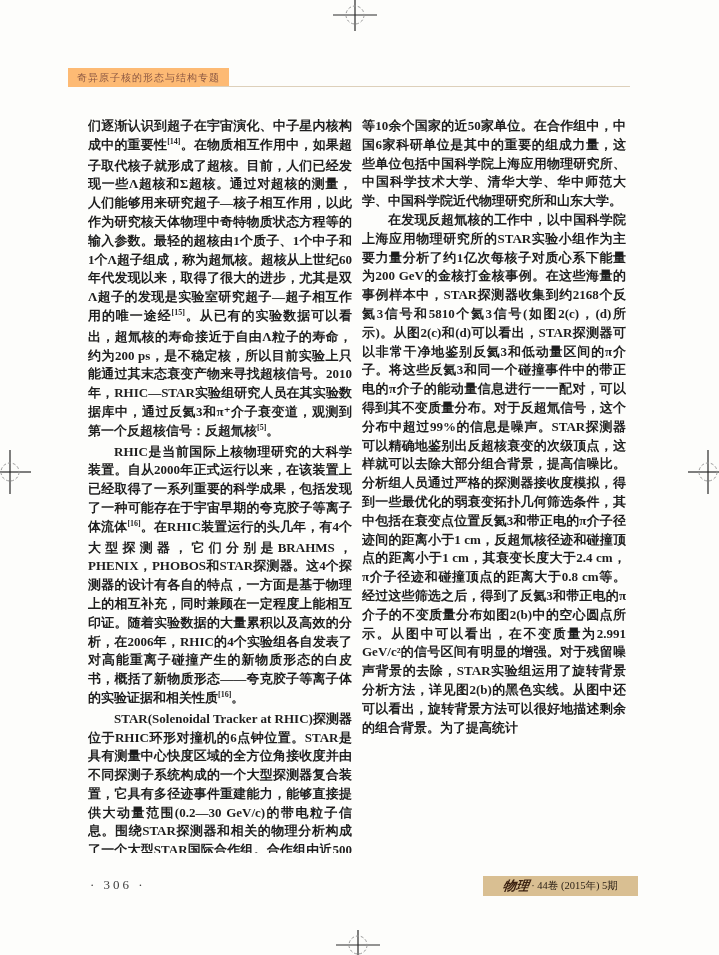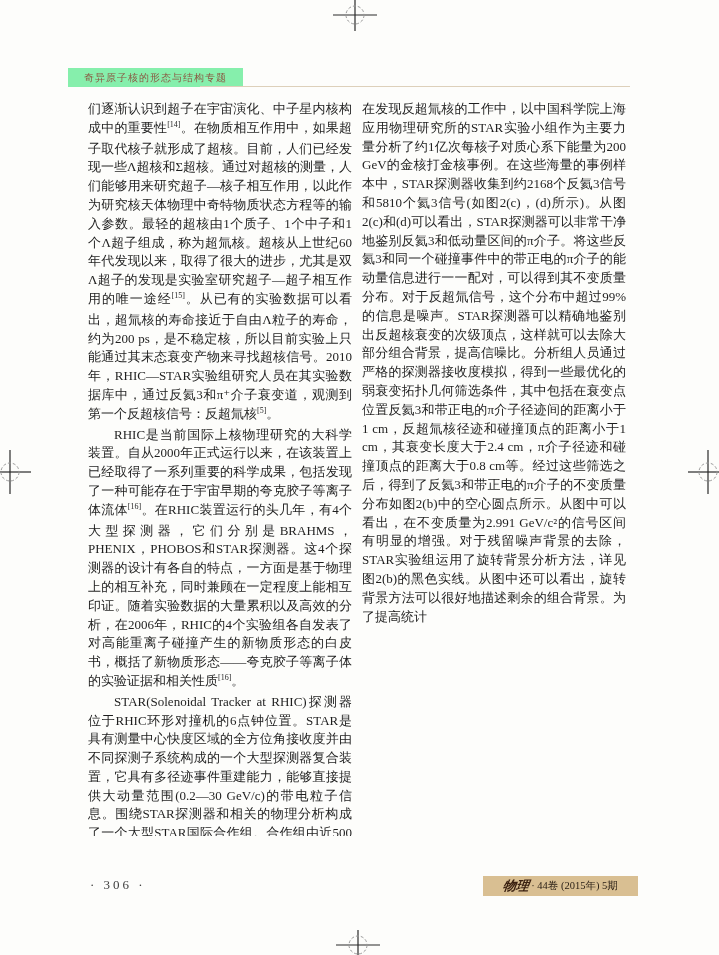--- a/index.html
+++ b/index.html
@@ -12,38 +12,39 @@
     font-family: "Liberation Serif", "DejaVu Serif", serif;
     color: #1e1e1e;
   }
   .reg-mark { position: absolute; }
   .reg-mark line { stroke: #2a2a2a; stroke-width: 1.2; }
   .reg-mark circle { fill: none; stroke: #9a9a9a; stroke-width: 1; stroke-dasharray: 3 2; }
 
   .topic-badge {
     position: absolute; left: 68px; top: 68px;
     height: 19px; line-height: 19px;
-    padding: 0 16px;
-    background: #86efac;
+    padding: 0 9px;
+    background: #fdba74;
     color: #8b5742;
     font-size: 10px;
     letter-spacing: 1px;
     white-space: nowrap;
   }
   .header-rule {
     position: absolute; left: 200px; top: 86px;
     width: 430px; height: 1px;
     background: #ddd0ba;
   }
 
   .content {
-    position: absolute; left: 88px; top: 100px;
+    position: absolute; left: 88px; top: 117px;
     width: 546px;
     display: flex;
     gap: 10px;
+    font-weight: bold;
   }
   .col {
     width: 264px;
     height: 736px;
     overflow: hidden;
     font-size: 13px;
     line-height: 18.8px;
     text-align: justify;
     text-justify: inter-character;
   }
@@ -111,20 +112,21 @@
 <span class="topic-badge">奇异原子核的形态与结构专题</span>
 <span class="header-rule"></span>
 
 <main class="content">
   <div class="col">
       <p>们逐渐认识到超子在宇宙演化、中子星内核构成中的重要性<sup>[14]</sup>。在物质相互作用中，如果超子取代核子就形成了超核。目前，人们已经发现一些Λ超核和Σ超核。通过对超核的测量，人们能够用来研究超子—核子相互作用，以此作为研究核天体物理中奇特物质状态方程等的输入参数。最轻的超核由1个质子、1个中子和1个Λ超子组成，称为超氚核。超核从上世纪60年代发现以来，取得了很大的进步，尤其是双Λ超子的发现是实验室研究超子—超子相互作用的唯一途经<sup>[15]</sup>。从已有的实验数据可以看出，超氚核的寿命接近于自由Λ粒子的寿命，约为200 ps，是不稳定核，所以目前实验上只能通过其末态衰变产物来寻找超核信号。2010年，RHIC—STAR实验组研究人员在其实验数据库中，通过反氦3和π⁺介子衰变道，观测到第一个反超核信号：反超氚核<sup>[5]</sup>。</p>
       <p>RHIC是当前国际上核物理研究的大科学装置。自从2000年正式运行以来，在该装置上已经取得了一系列重要的科学成果，包括发现了一种可能存在于宇宙早期的夸克胶子等离子体流体<sup>[16]</sup>。在RHIC装置运行的头几年，有4个大型探测器，它们分别是BRAHMS，PHENIX，PHOBOS和STAR探测器。这4个探测器的设计有各自的特点，一方面是基于物理上的相互补充，同时兼顾在一定程度上能相互印证。随着实验数据的大量累积以及高效的分析，在2006年，RHIC的4个实验组各自发表了对高能重离子碰撞产生的新物质形态的白皮书，概括了新物质形态——夸克胶子等离子体的实验证据和相关性质<sup>[16]</sup>。</p>
       <p>STAR(Solenoidal Tracker at RHIC)探测器位于RHIC环形对撞机的6点钟位置。STAR是具有测量中心快度区域的全方位角接收度并由不同探测子系统构成的一个大型探测器复合装置，它具有多径迹事件重建能力，能够直接提供大动量范围(0.2—30 GeV/c)的带电粒子信息。围绕STAR探测器和相关的物理分析构成了一个大型STAR国际合作组。合作组由近500位科学家和研究生组成，他们分别来自于美国、欧洲、亚洲、南美洲</p>
     </div>
   <div class="col">
+      <p>等10余个国家的近50家单位。在合作组中，中国6家科研单位是其中的重要的组成力量，这些单位包括中国科学院上海应用物理研究所、中国科学技术大学、清华大学、华中师范大学、中国科学院近代物理研究所和山东大学。</p>
       <p>在发现反超氚核的工作中，以中国科学院上海应用物理研究所的STAR实验小组作为主要力量分析了约1亿次每核子对质心系下能量为200 GeV的金核打金核事例。在这些海量的事例样本中，STAR探测器收集到约2168个反氦3信号和5810个氦3信号(如图2(c)，(d)所示)。从图2(c)和(d)可以看出，STAR探测器可以非常干净地鉴别反氦3和低动量区间的π介子。将这些反氦3和同一个碰撞事件中的带正电的π介子的能动量信息进行一一配对，可以得到其不变质量分布。对于反超氚信号，这个分布中超过99%的信息是噪声。STAR探测器可以精确地鉴别出反超核衰变的次级顶点，这样就可以去除大部分组合背景，提高信噪比。分析组人员通过严格的探测器接收度模拟，得到一些最优化的弱衰变拓扑几何筛选条件，其中包括在衰变点位置反氦3和带正电的π介子径迹间的距离小于1 cm，反超氚核径迹和碰撞顶点的距离小于1 cm，其衰变长度大于2.4 cm，π介子径迹和碰撞顶点的距离大于0.8 cm等。经过这些筛选之后，得到了反氦3和带正电的π介子的不变质量分布如图2(b)中的空心圆点所示。从图中可以看出，在不变质量为2.991 GeV/c²的信号区间有明显的增强。对于残留噪声背景的去除，STAR实验组运用了旋转背景分析方法，详见图2(b)的黑色实线。从图中还可以看出，旋转背景方法可以很好地描述剩余的组合背景。为了提高统计</p>
     </div>
 </main>
 
 <span class="page-num">· 306 ·</span>
 <span class="journal-badge">
   <em class="journal-logo">物理</em>
   <span>· 44卷 (2015年) 5期</span>
 </span>
 

